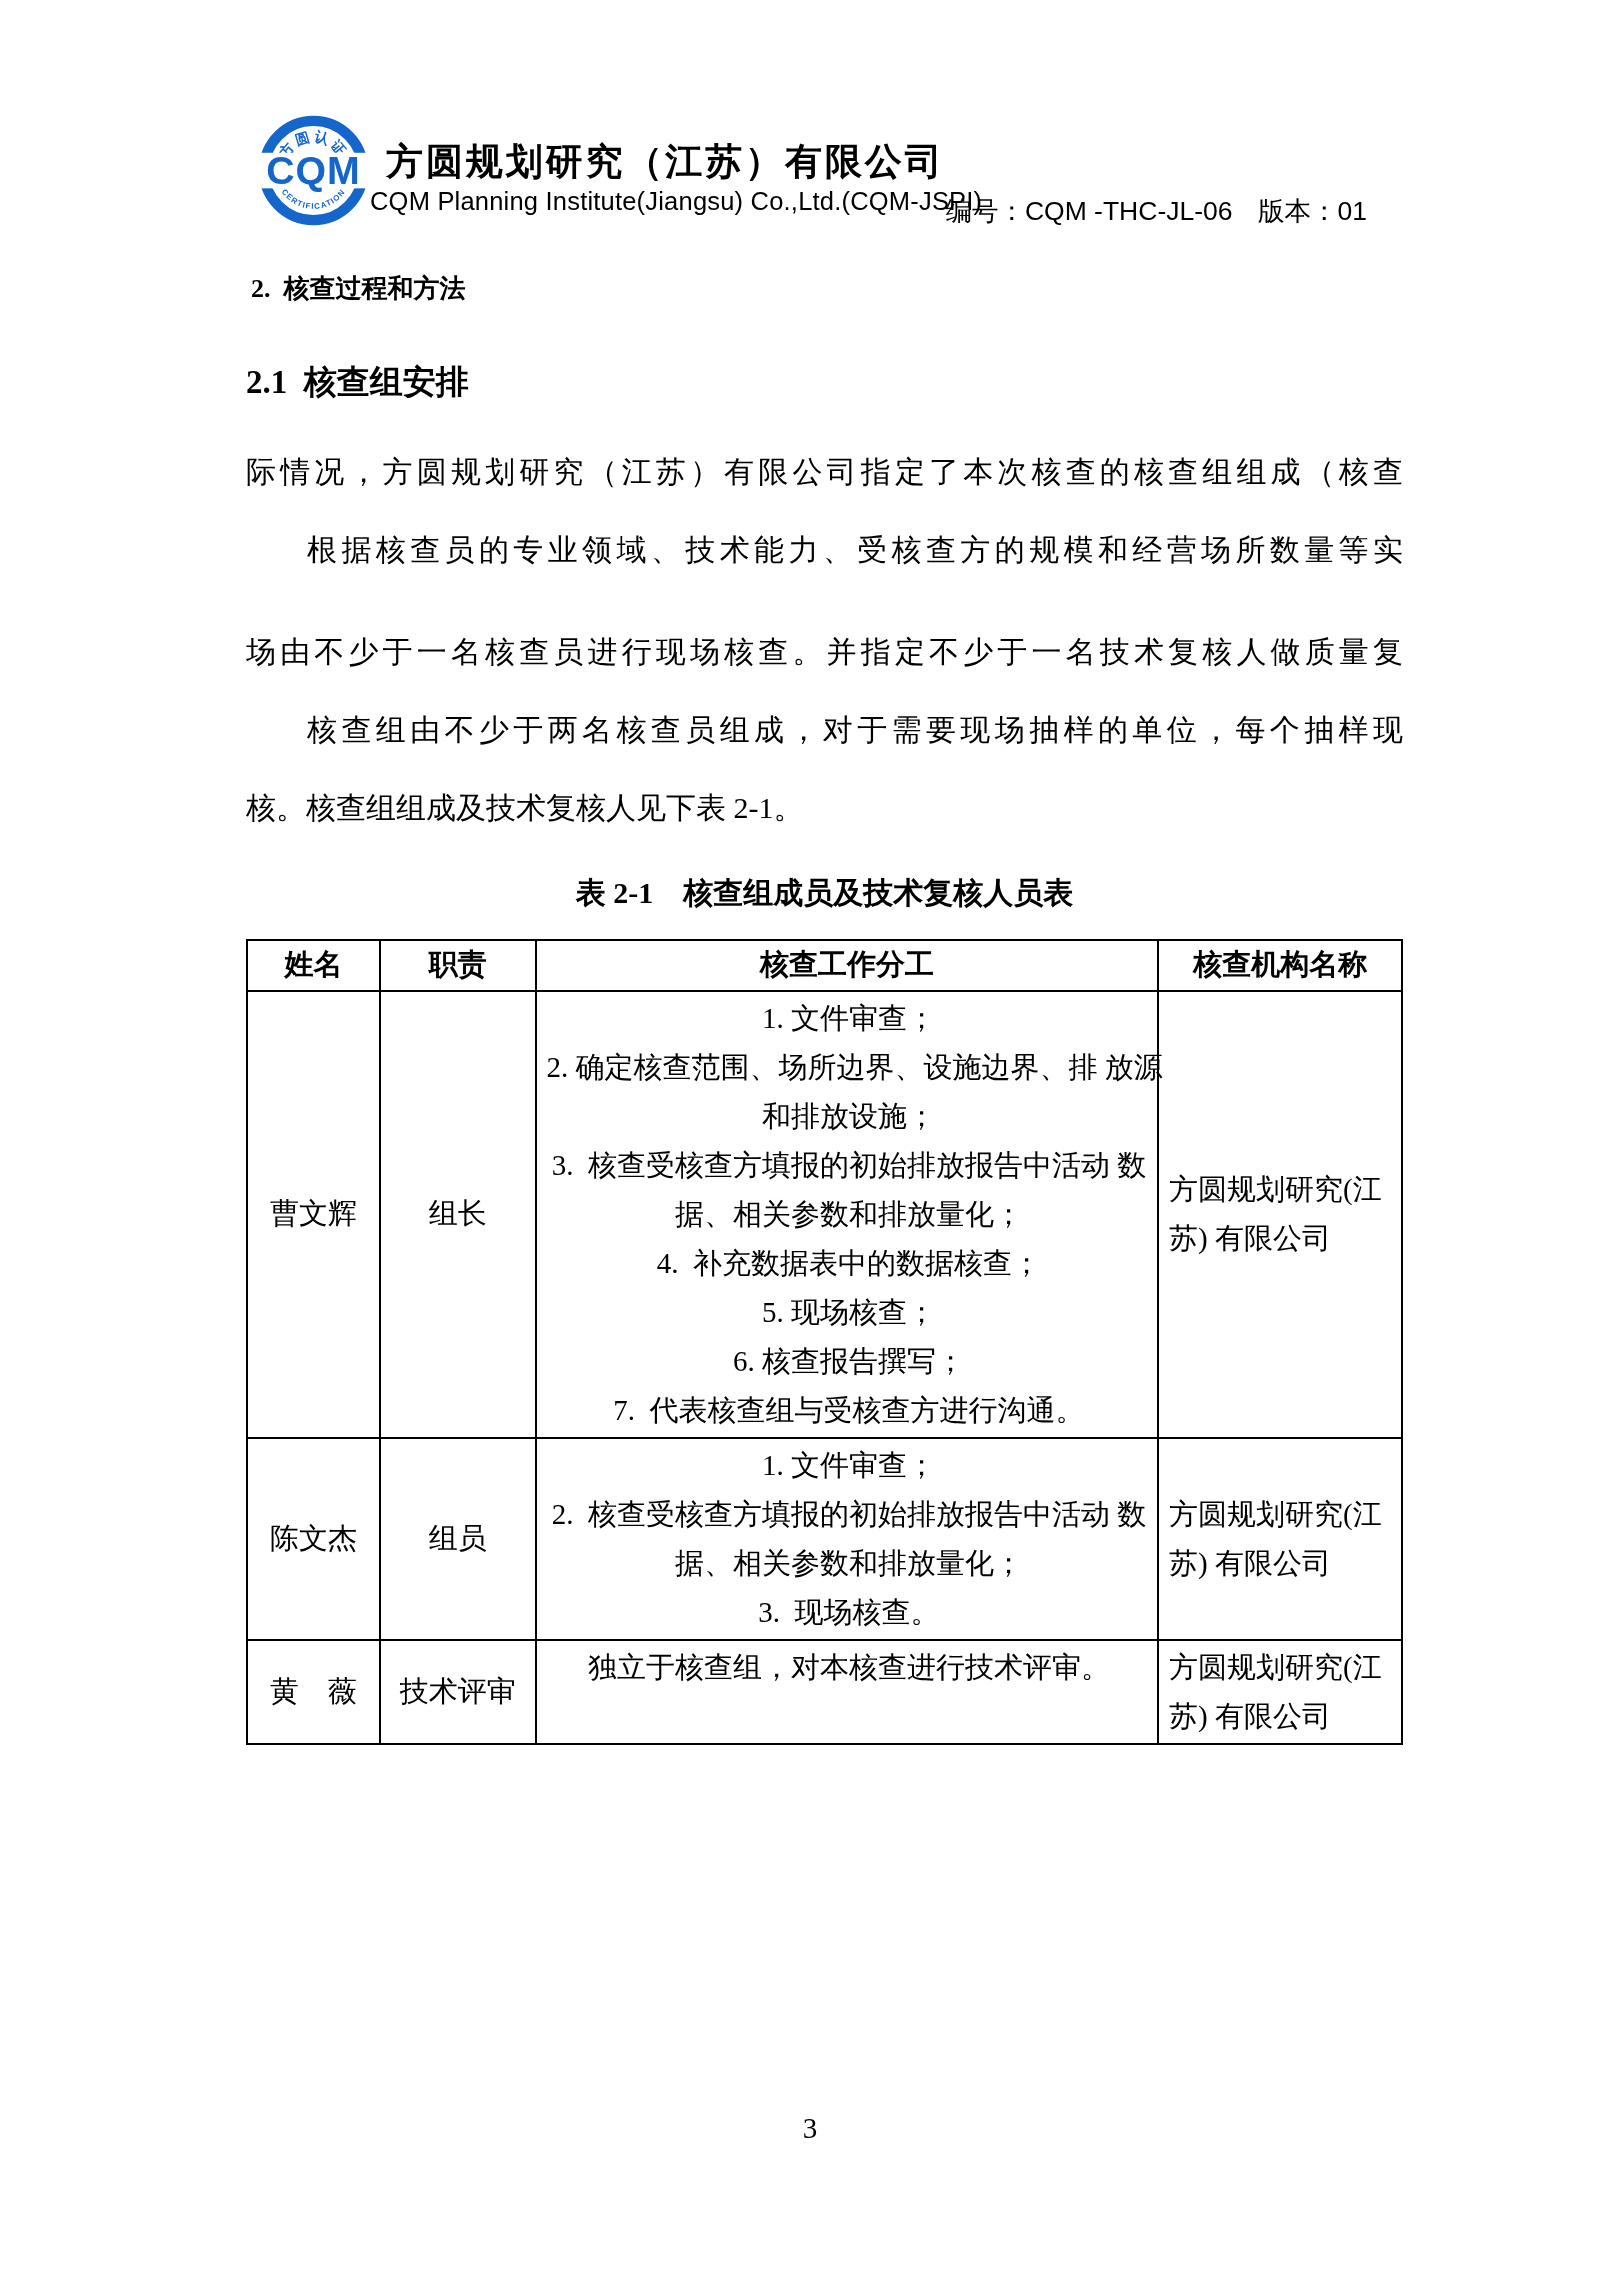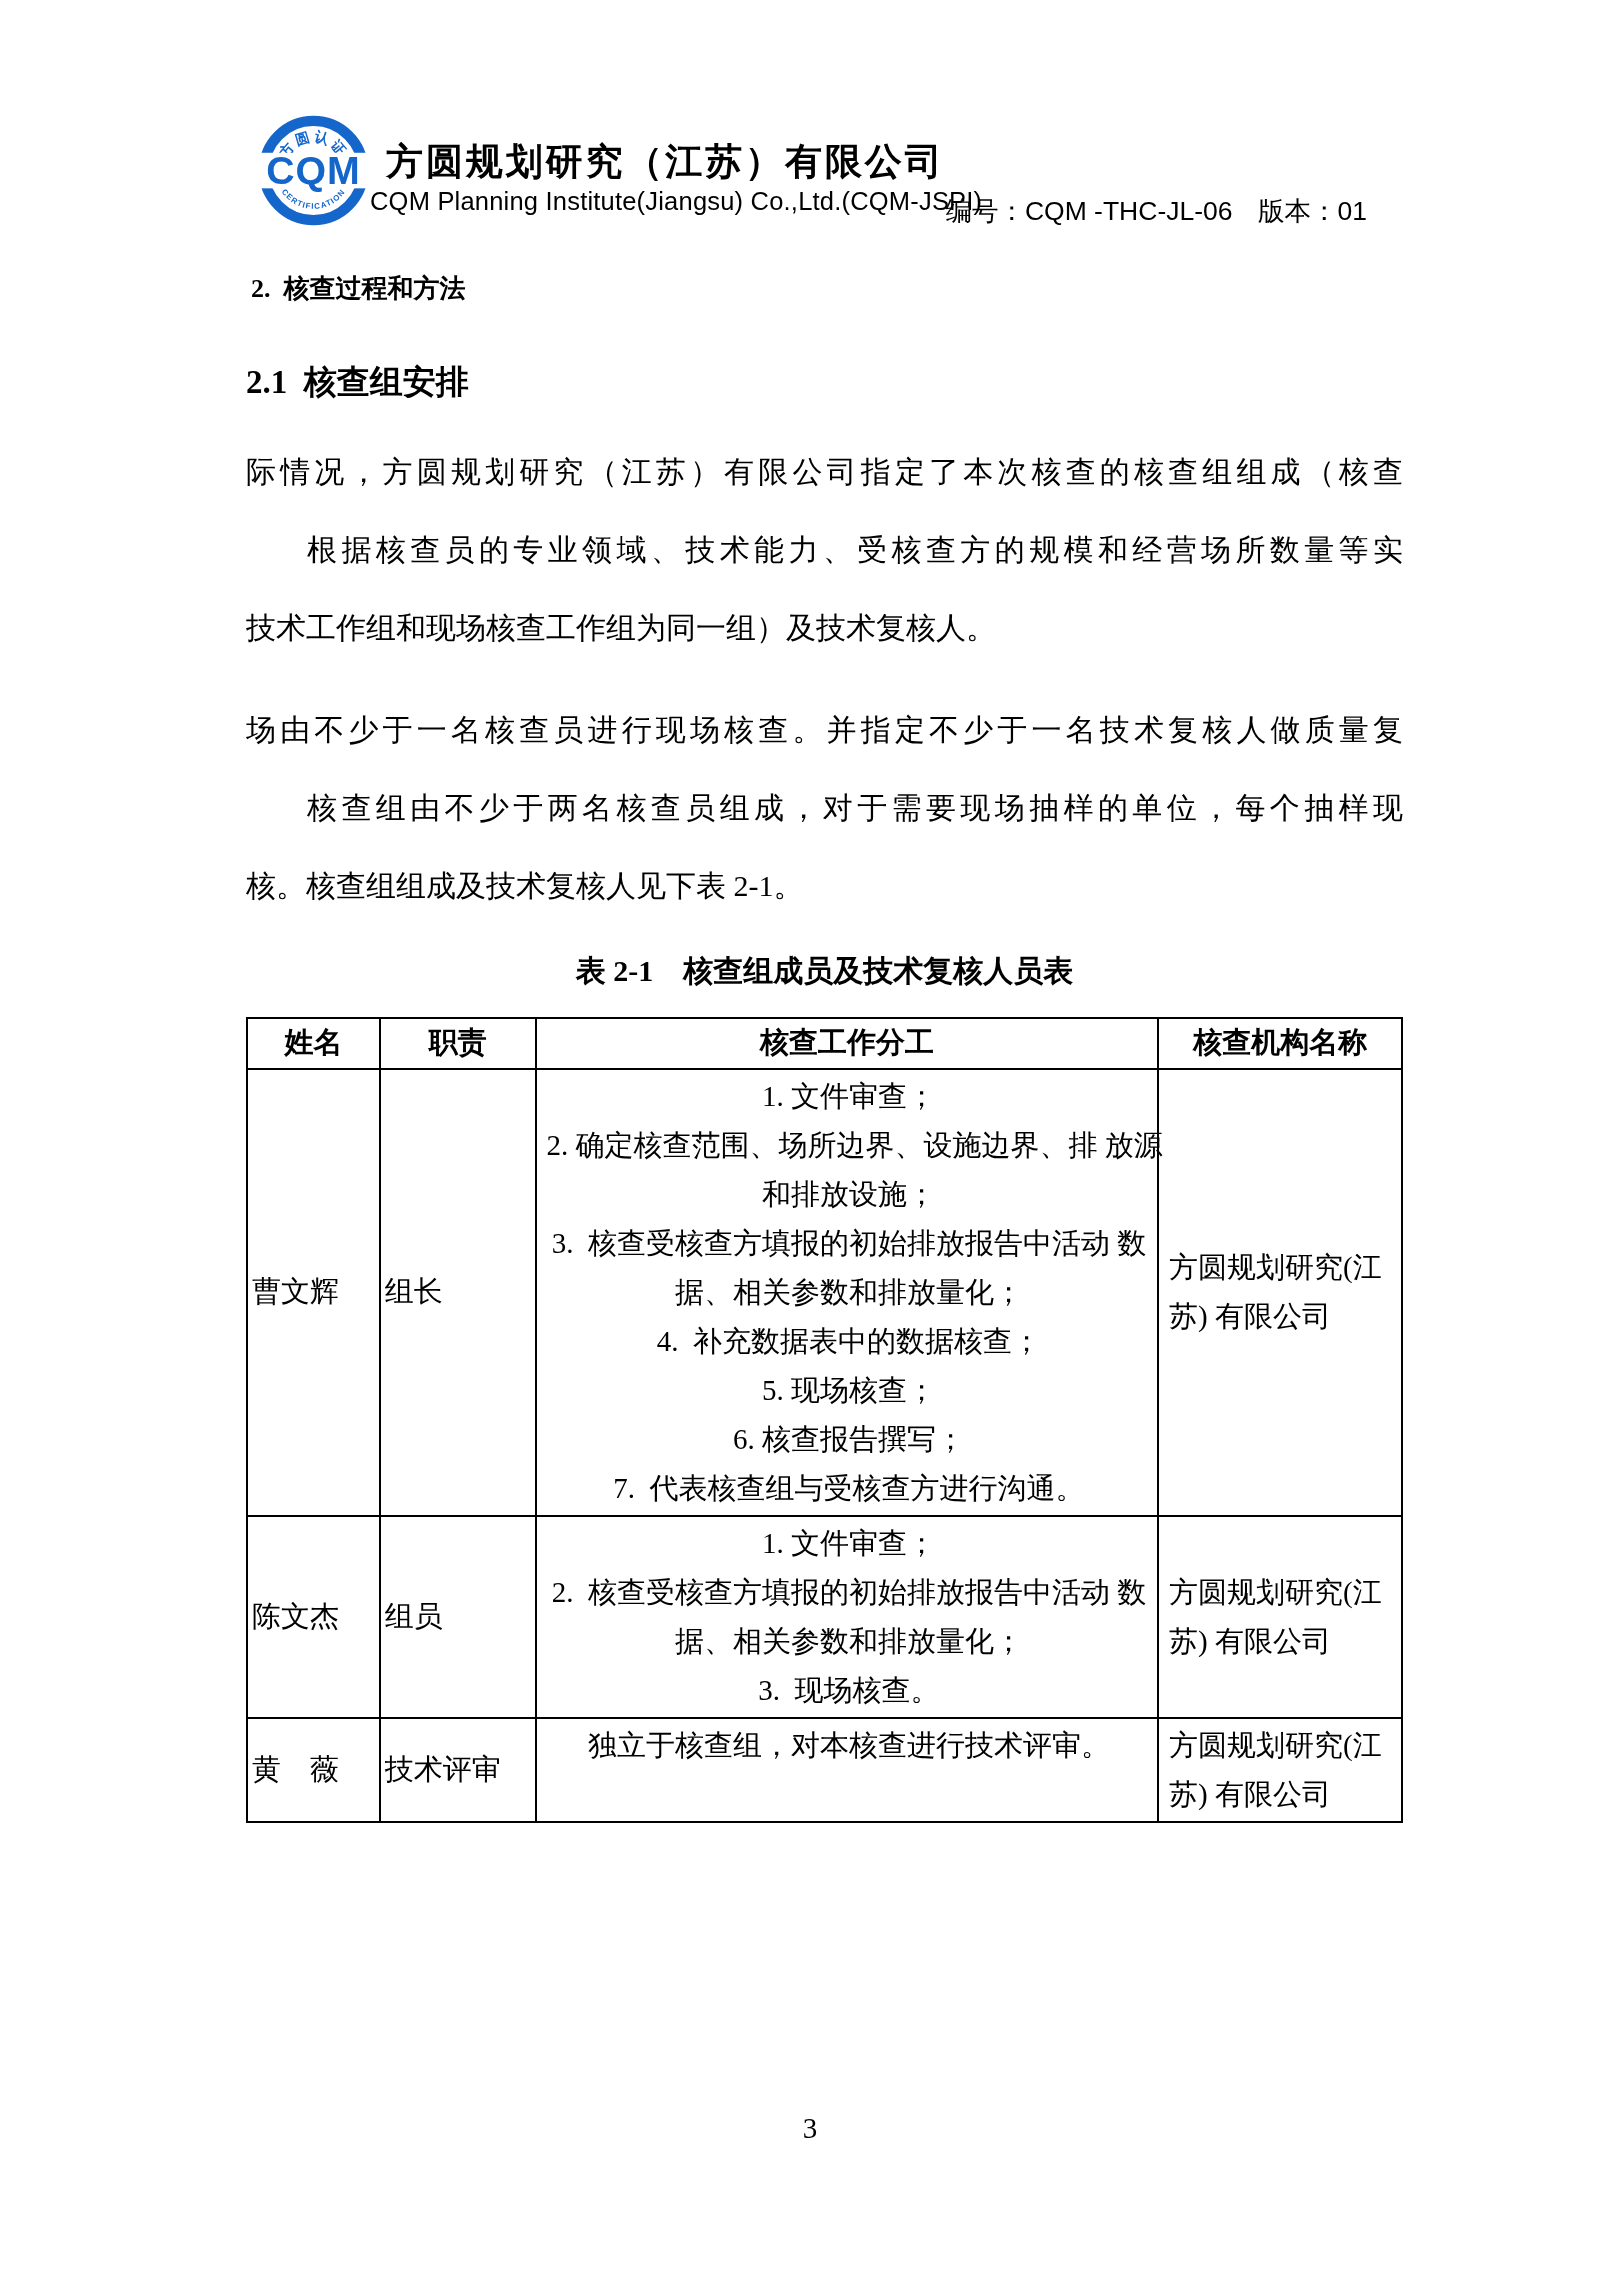--- a/index.html
+++ b/index.html
@@ -39,21 +39,21 @@
   .para .pline.jline{text-align:justify;text-align-last:justify;}
   .para .pline.indent{text-indent:61px;}
   .tbl-caption{
     text-align:center;font-size:30px;font-weight:bold;
     line-height:45px;margin:23.5px 0 23.5px 0;white-space:pre-wrap;
   }
   
   table.vtable{width:100%;border-collapse:collapse;table-layout:fixed;font-size:29px;}
   table.vtable th,table.vtable td{border:2px solid #000;}
   table.vtable th{height:49px;font-size:29px;font-weight:bold;text-align:center;padding:0 6px;}
-  td.c-name,td.c-role{vertical-align:middle;padding:0 3.9px;white-space:pre;}
+  td.c-name,td.c-role{text-align:center;vertical-align:middle;padding:0 3.9px;white-space:pre;}
   td.c-tasks{vertical-align:top;padding:2px 5.9px 2px 9.8px;text-align:center;}
   td.c-tasks .tline{line-height:49px;white-space:pre;}
   td.c-org{vertical-align:middle;padding:2px 3.9px 2px 9.8px;}
   td.c-org .oline{line-height:49px;white-space:pre;}
   
   .page-number{
     position:absolute;left:0;right:0;top:2109px;
     text-align:center;font-size:29px;line-height:39px;
   }
   .logo text{font-family:"Liberation Sans","DejaVu Sans",sans-serif;}
@@ -83,21 +83,20 @@
   <div class="doc-meta"><span>编号：</span><span>CQM -THC-JL-06</span><span class="gap"></span><span>版本：</span><span>01</span></div>
 
   <div class="content">
 
     <div class="h1">2.  核查过程和方法</div>
     <div class="h2">2.1  核查组安排</div>
 
     <div class="para">
       <div class="pline jline">际情况，方圆规划研究（江苏）有限公司指定了本次核查的核查组组成（核查</div>
       <div class="pline jline indent">根据核查员的专业领域、技术能力、受核查方的规模和经营场所数量等实</div>
-      <div class="pline">技术工作组和现场核查工作组为同一组）及技术复核人。</div>
     </div>
 
     <div class="para">
       <div class="pline jline">场由不少于一名核查员进行现场核查。并指定不少于一名技术复核人做质量复</div>
       <div class="pline jline indent">核查组由不少于两名核查员组成，对于需要现场抽样的单位，每个抽样现</div>
       <div class="pline">核。核查组组成及技术复核人见下表 2-1。</div>
     </div>
 
     <div class="tbl-caption">表 2-1　核查组成员及技术复核人员表</div>
 

